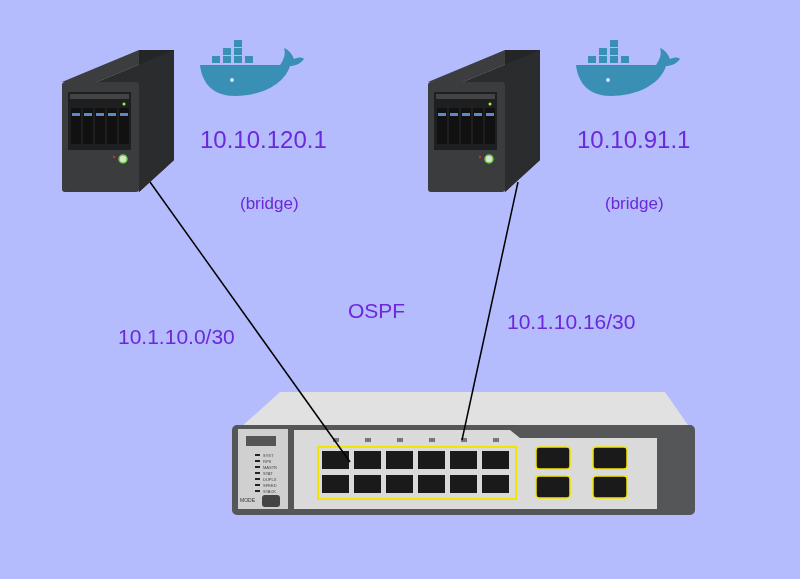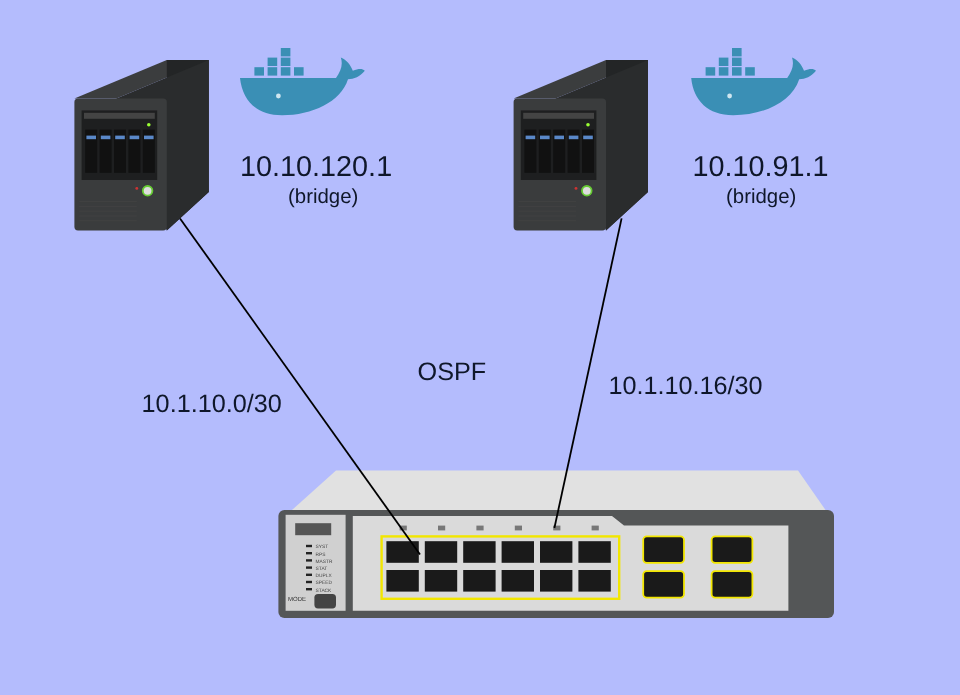--- a/index.html
+++ b/index.html
@@ -1,20 +1,20 @@
 <!DOCTYPE html>
 <html><head>
 <meta charset="utf-8">
 <style>
   html,body{margin:0;padding:0;}
   body{width:800px;height:579px;background:#b4bcfd;position:relative;overflow:hidden;font-family:"Liberation Sans",sans-serif;}
   .abs{position:absolute;}
-  .lbl{position:absolute;color:#0f172a;font-family:"Liberation Sans",sans-serif;white-space:nowrap;}
+  .lbl{position:absolute;color:#6d28d9;font-family:"Liberation Sans",sans-serif;white-space:nowrap;}
   .ip{font-size:24px;}
-  .sub{font-size:17px;}
+  .sub{font-size:17px;margin-top:40px;}
   .net{font-size:21px;margin-top:12px;}
   svg{position:absolute;left:0;top:0;}
 </style>
 </head>
 <body>
 
 <svg width="800" height="579" viewBox="0 0 800 579">
   <defs>
     <g id="server">
 

